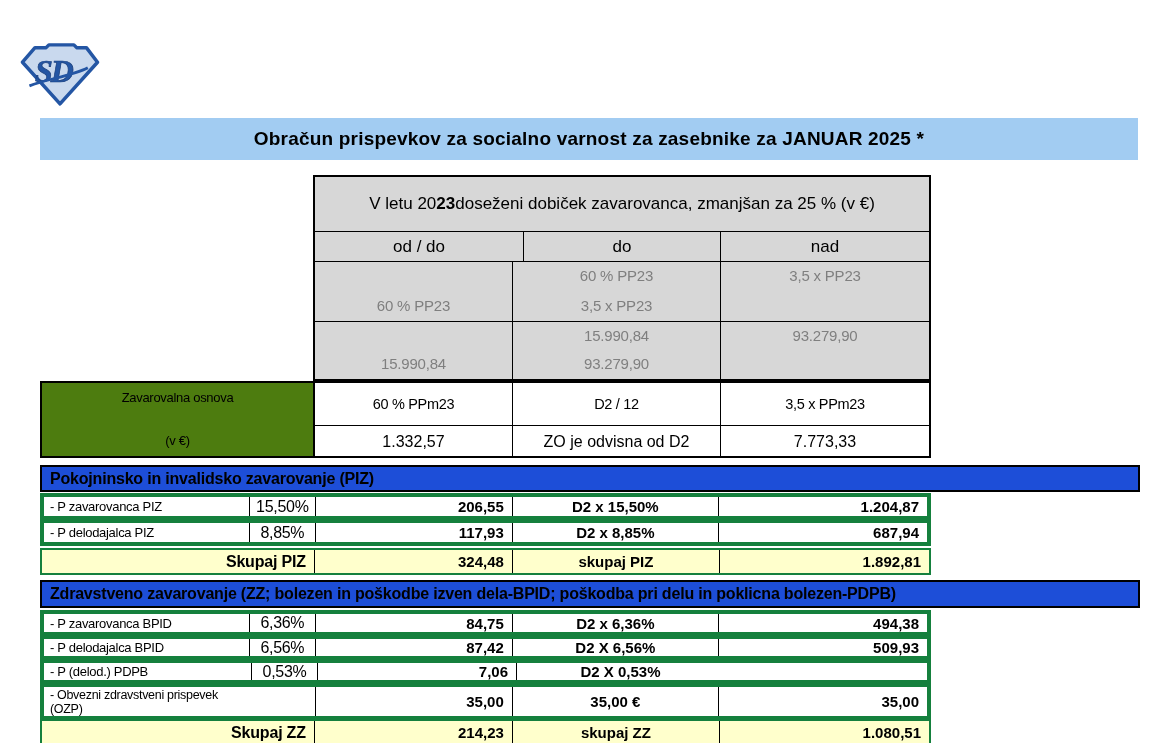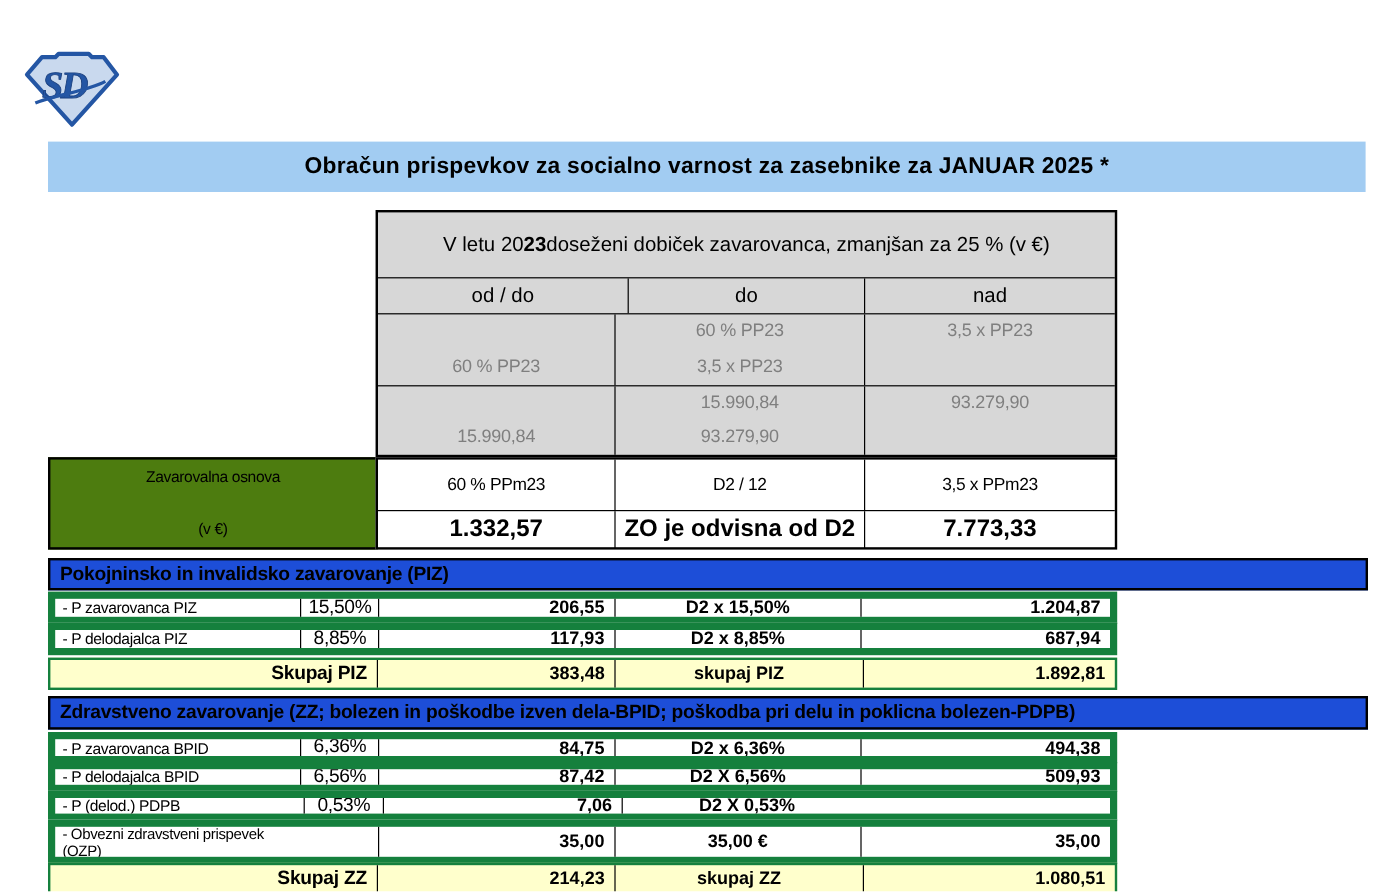--- a/index.html
+++ b/index.html
@@ -34,32 +34,32 @@
            color:#7f7f7f;font-size:15px;letter-spacing:-.2px;}
   .toponly{flex-direction:column;justify-content:flex-start;padding-top:5px;
            color:#7f7f7f;font-size:15px;letter-spacing:-.2px;}
 
   
   #baseLeft{left:40px;top:381px;width:275px;height:77px;border:2px solid #000;
             background:#4d7c0f;display:flex;flex-direction:column;justify-content:space-between;
             align-items:center;padding:7px 0 8px 0;font-size:13px;letter-spacing:-.3px;}
   #baseRight{left:313px;top:381px;width:618px;height:77px;border:2px solid #000;background:#fff;}
   .br-r1{display:flex;height:42px;border-bottom:1px solid #000;font-size:14.5px;letter-spacing:-.3px;}
-  .br-r2{display:flex;height:31px;font-weight:bold;font-size:20px;}
+  .br-r2{display:flex;height:31px;font-weight:normal;font-size:16px;}
   .br-c{box-sizing:border-box;border-left:1px solid #000;display:flex;
         align-items:center;justify-content:center;}
   .br-c:first-child{border-left:none;}
 
   
   .sect{left:40px;width:1100px;border:2px solid #000;background:#1d4ed8;
         display:flex;align-items:center;padding-left:8px;font-weight:bold;font-size:16px;
         letter-spacing:-.2px;}
 
   
-  .grow{left:40px;width:891px;display:flex;border:6px solid #15803d;background:#fff;}
+  .grow{left:40px;width:891px;display:flex;border:4px solid #15803d;background:#fff;}
   .gcell{box-sizing:border-box;border-left:1px solid #000;display:flex;align-items:center;
          overflow:hidden;}
   .gcell:first-child{border-left:none;}
   .c-label{width:207px;} .c-pct{width:66px;} .c-v1{width:199px;}
   .c-f{width:208px;} .c-v2{width:211px;} .c-merged{width:273px;}
   .al{justify-content:flex-start;padding-left:6px;}
   .ac{justify-content:center;}
   .ar{justify-content:flex-end;padding-right:8px;}
   .lbl{font-size:13px;letter-spacing:-.3px;}
   .pct{font-size:16px;letter-spacing:-.3px;}
@@ -145,21 +145,21 @@
   </div>
   <div class="abs grow" style="top:519px;height:27px;">
     <div class="gcell c-label al lbl">- P delodajalca PIZ</div>
     <div class="gcell c-pct ac pct">8,85%</div>
     <div class="gcell c-v1 ar val">117,93</div>
     <div class="gcell c-f ac frm">D2 x 8,85%</div>
     <div class="gcell c-v2 ar val">687,94</div>
   </div>
   <div class="abs grow totalrow" style="top:548px;height:27px;">
     <div class="gcell c-merged ar totlabel">Skupaj  PIZ</div>
-    <div class="gcell c-v1 ar val">383,48</div>
+    <div class="gcell c-v1 ar val">324,48</div>
     <div class="gcell c-f ac frm">skupaj PIZ</div>
     <div class="gcell c-v2 ar val">1.892,81</div>
   </div>
 
   <div class="abs sect" style="top:580px;height:28px;">
     <span>Zdravstveno zavarovanje (ZZ; bolezen in poškodbe izven dela-BPID; poškodba pri delu in poklicna bolezen-PDPB)</span>
   </div>
 
   <div class="abs grow" style="top:610px;height:26px;">
     <div class="gcell c-label al lbl">- P zavarovanca BPID</div>

